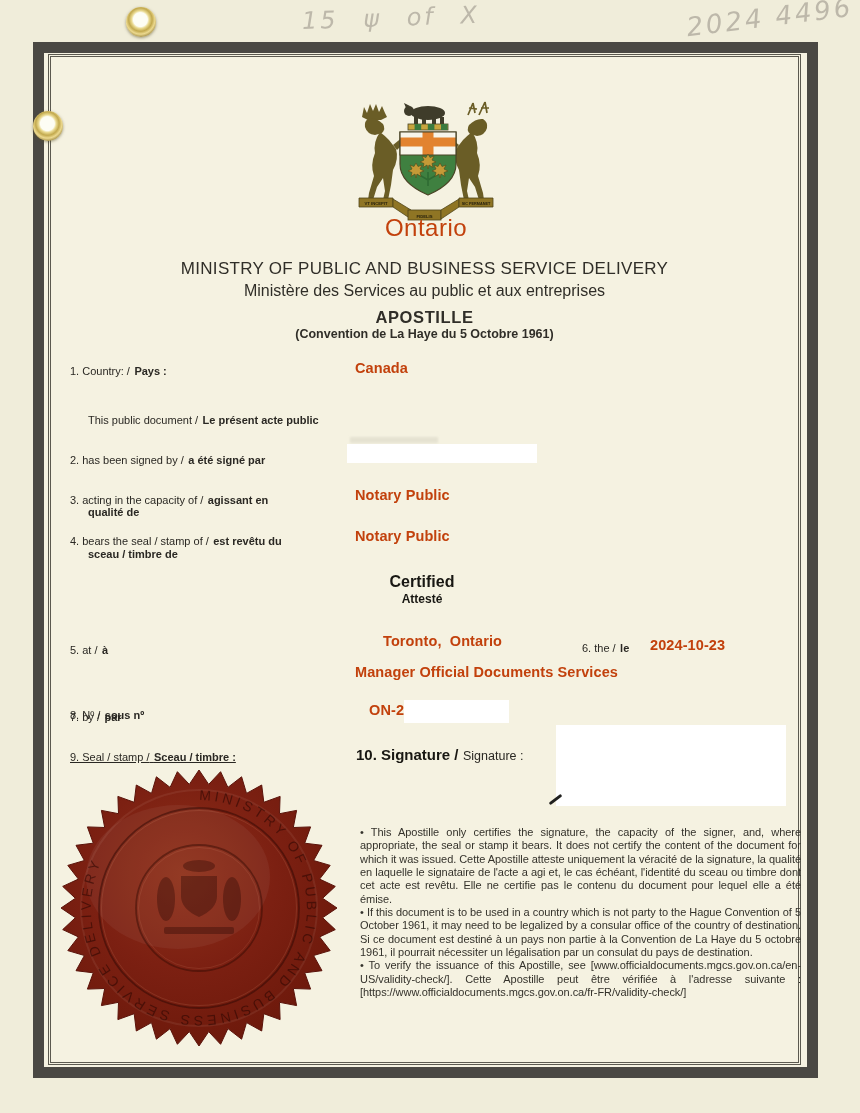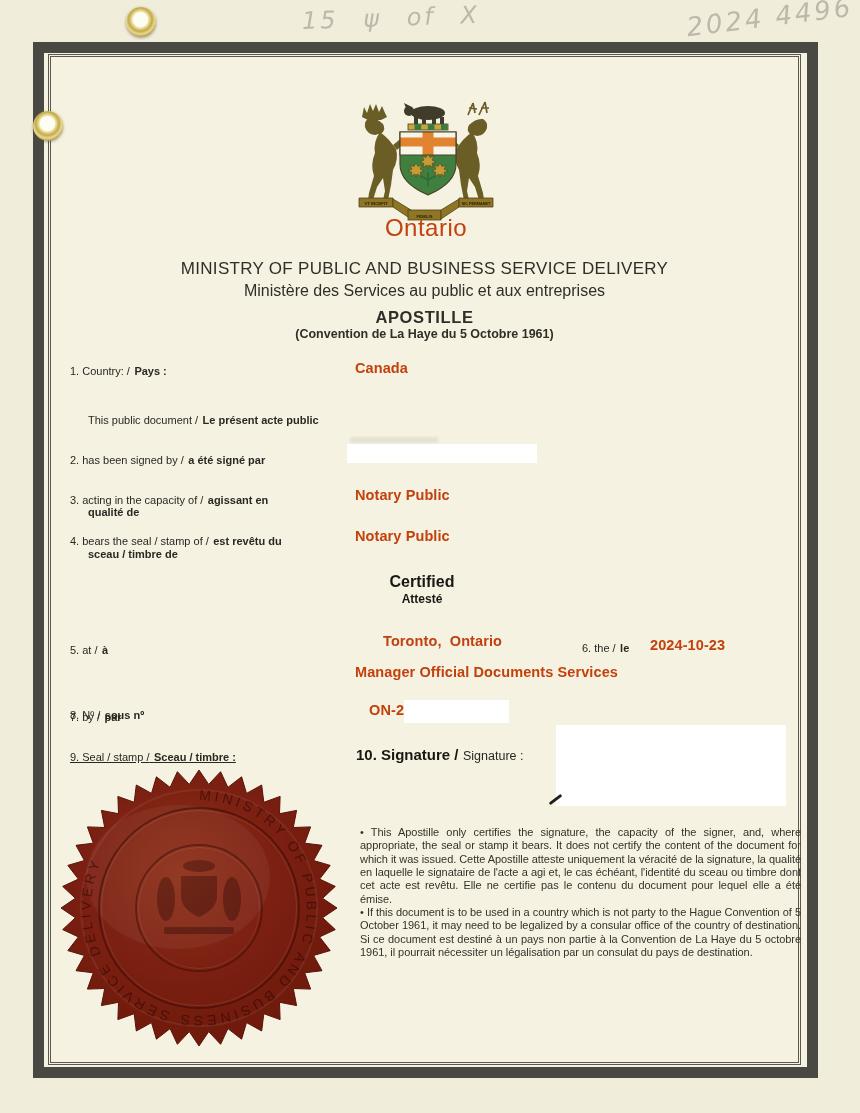--- a/index.html
+++ b/index.html
@@ -246,13 +246,14 @@
     <path d="M121,107 h36 v20 q0,13 -18,21 q-18,-8 -18,-21 z"></path>
     <ellipse cx="106" cy="130" rx="9" ry="22"></ellipse>
     <ellipse cx="172" cy="130" rx="9" ry="22"></ellipse>
     <rect x="104" y="158" width="70" height="7" rx="2"></rect>
   </g>
 </svg>
 
 <div class="abs notes">
   <p>• This Apostille only certifies the signature, the capacity of the signer, and, where appropriate, the seal or stamp it bears. It does not certify the content of the document for which it was issued. Cette Apostille atteste uniquement la véracité de la signature, la qualité en laquelle le signataire de l'acte a agi et, le cas échéant, l'identité du sceau ou timbre dont cet acte est revêtu. Elle ne certifie pas le contenu du document pour lequel elle a été émise.</p>
   <p>• If this document is to be used in a country which is not party to the Hague Convention of 5 October 1961, it may need to be legalized by a consular office of the country of destination. Si ce document est destiné à un pays non partie à la Convention de La Haye du 5 octobre 1961, il pourrait nécessiter un légalisation par un consulat du pays de destination.</p>
+  <p>• To verify the issuance of this Apostille, see [www.officialdocuments.mgcs.gov.on.ca/en-US/validity-check/]. Cette Apostille peut être vérifiée à l'adresse suivante : [https://www.officialdocuments.mgcs.gov.on.ca/fr-FR/validity-check/]</p>
 </div>
 
 </body></html>

